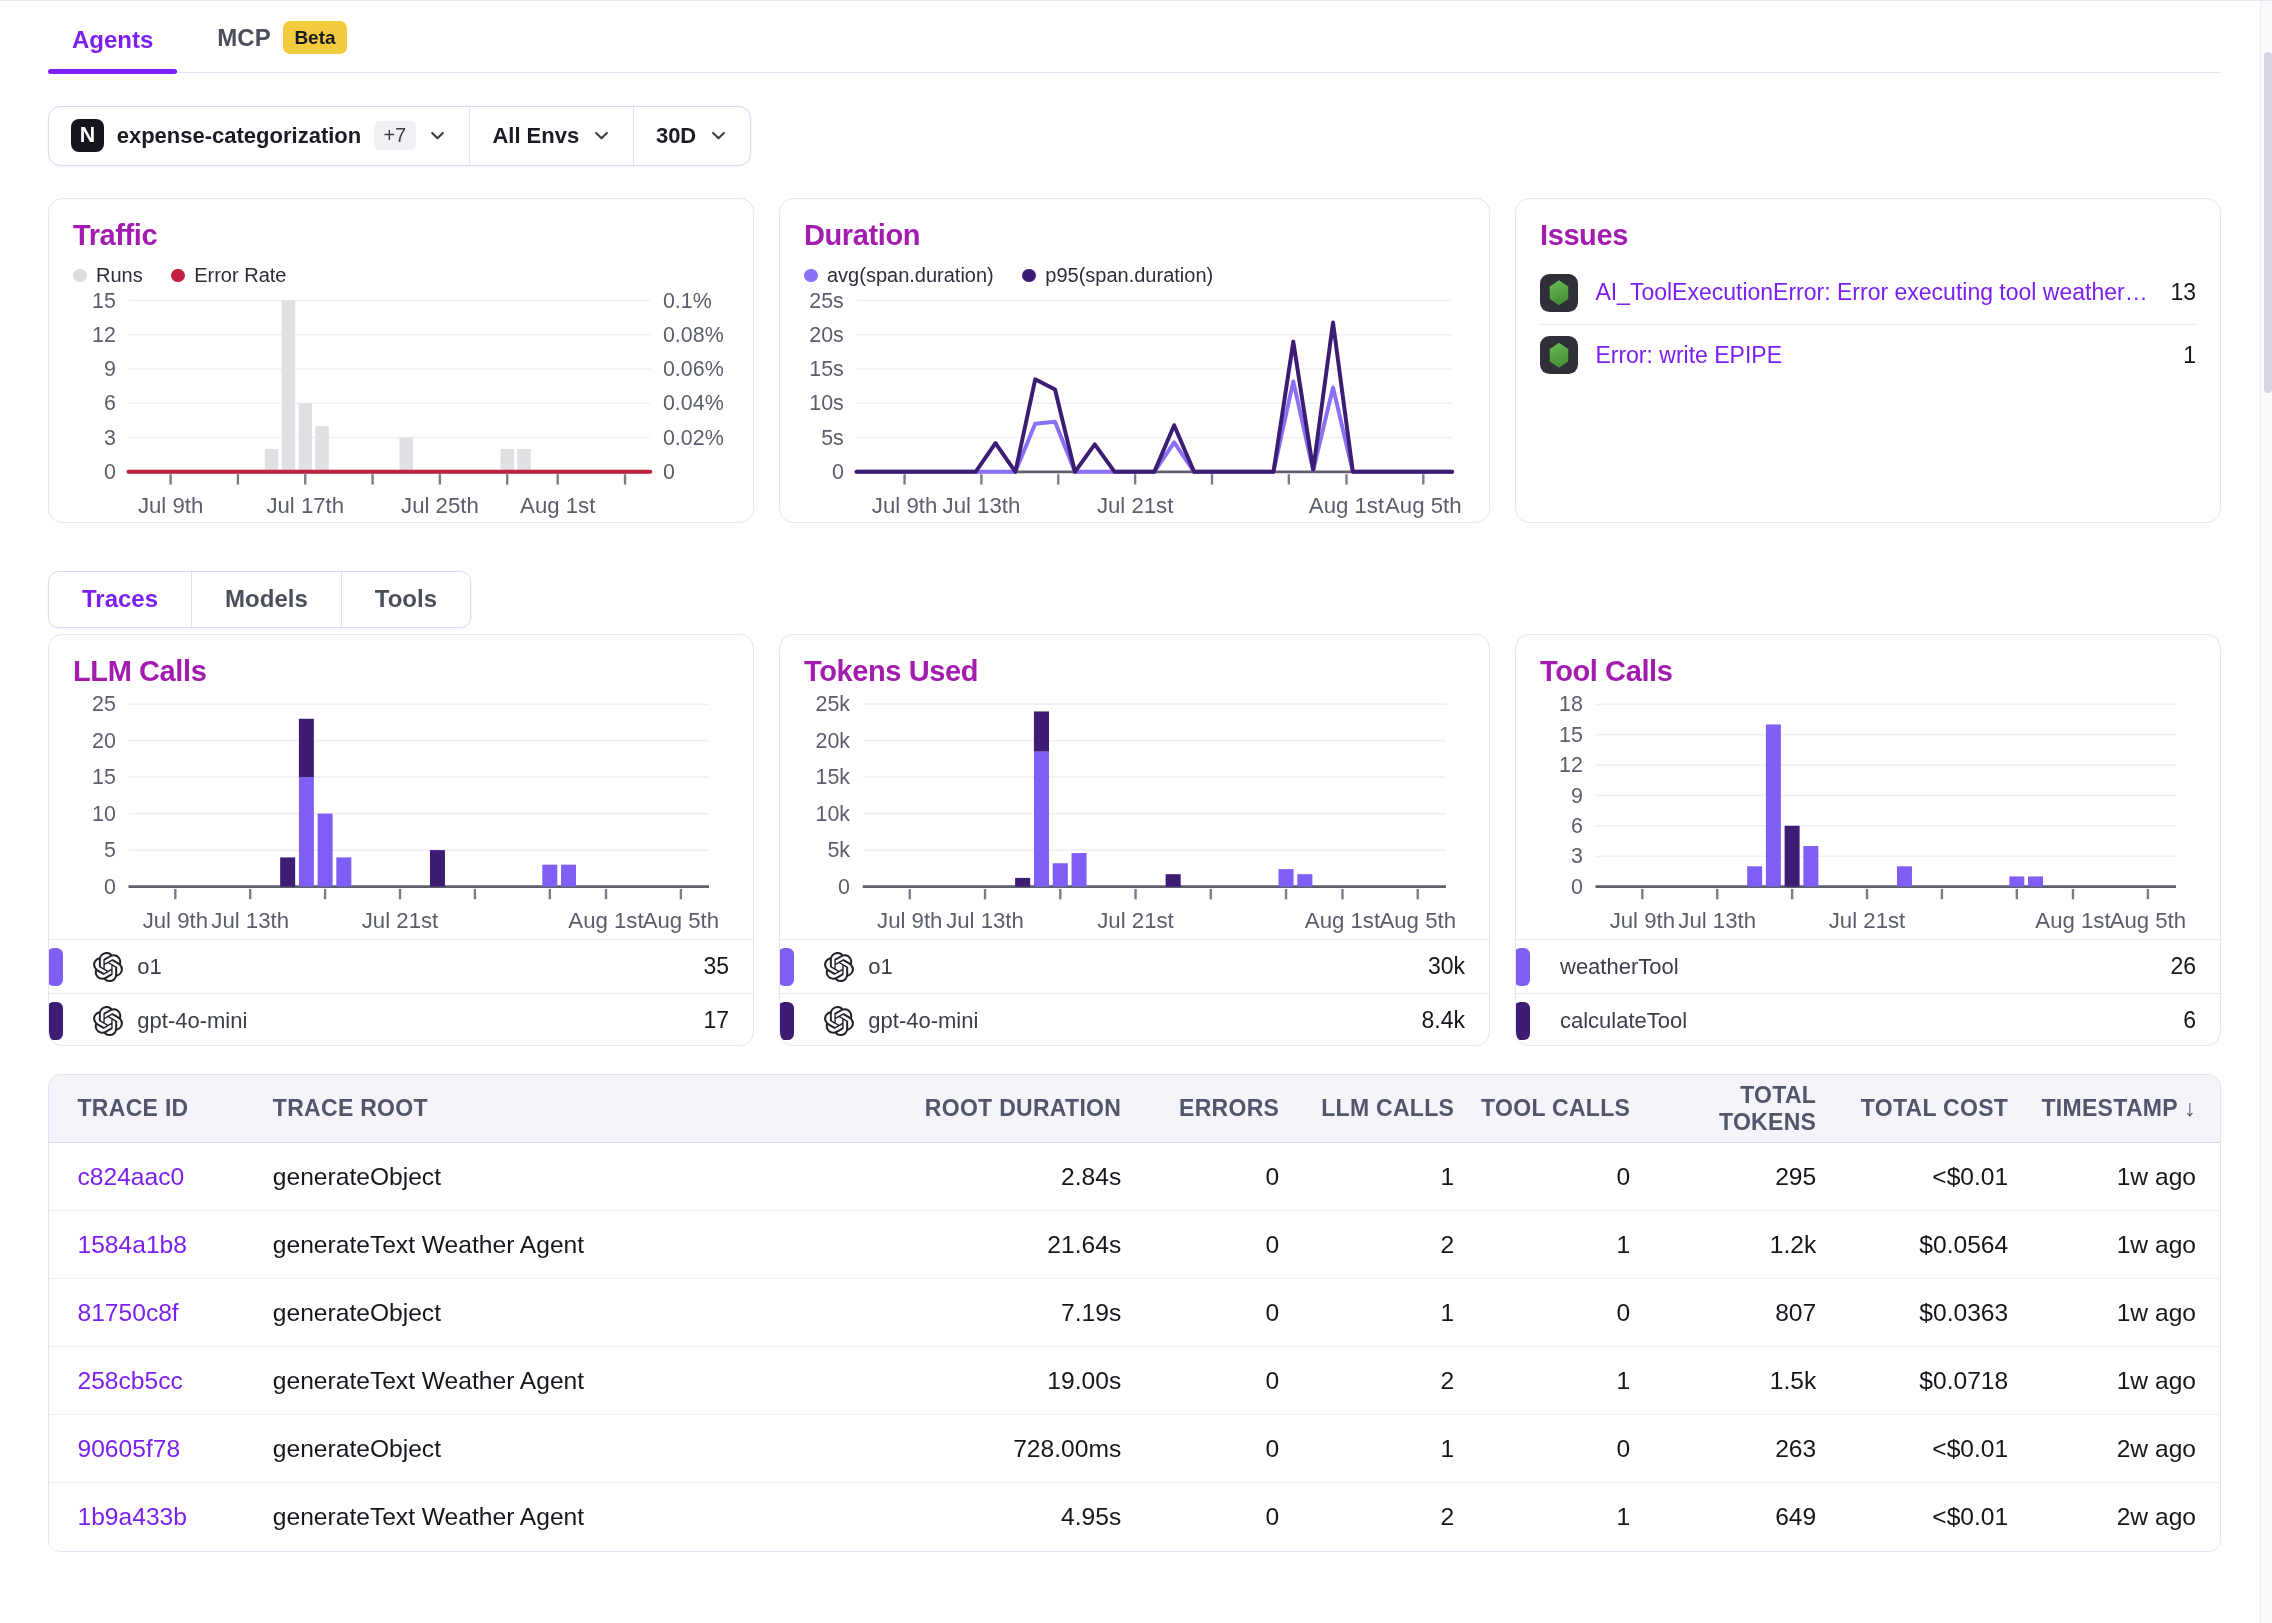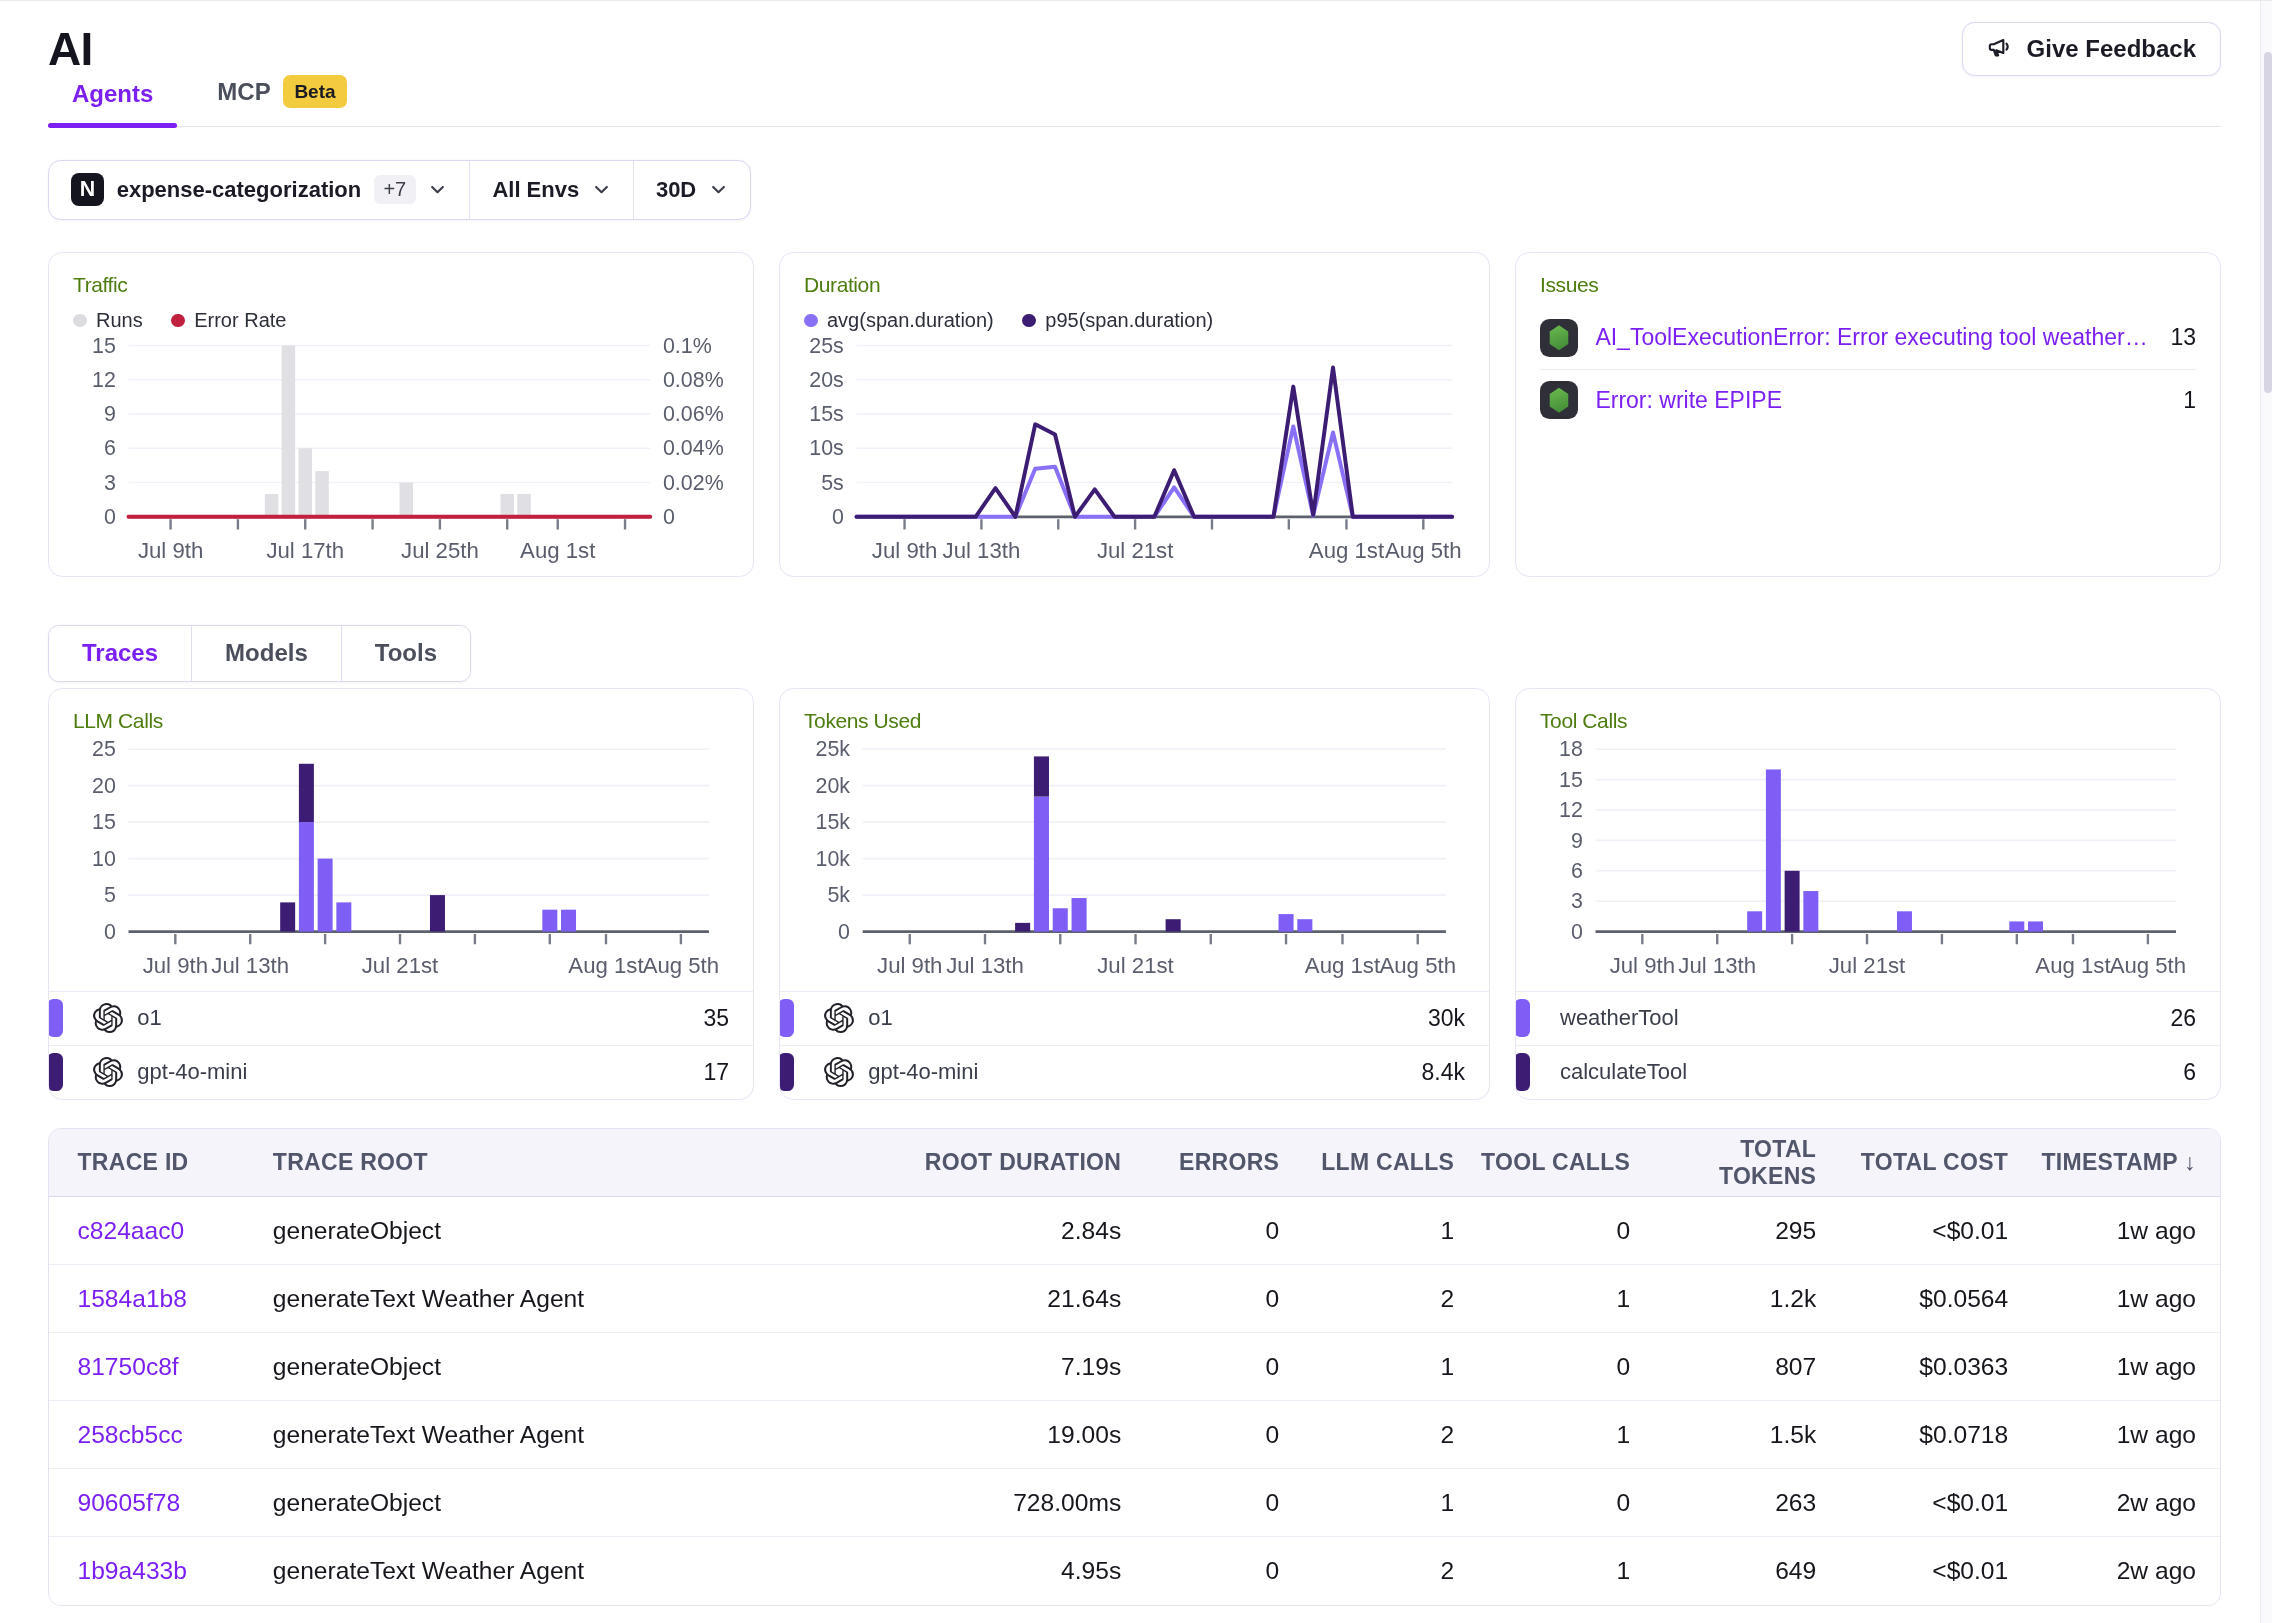--- a/index.html
+++ b/index.html
@@ -42,21 +42,21 @@
   .search-box input::placeholder { color:#6f7380; opacity:1; }
 
   
   .grid3 { display:grid; grid-template-columns:706px 711px 706px; gap:25px; }
   .row1 { margin-top:32px; }
   .row2 { margin-top:6.3px; }
   .panel { background:#fff; border:1.6px solid #e7e4f4; border-radius:14.3px; overflow:hidden; }
   .row1 .panel { height:325px; }
   .row2 .panel { height:412px; display:flex; flex-direction:column; }
   .panel-pad { padding:20.6px 24px 0 24px; }
-  .panel-title { font-size:21px; font-weight:400; color:#4d7c0f; letter-spacing:-0.4px; }
+  .panel-title { font-size:29px; font-weight:700; color:#a21caf; letter-spacing:-0.4px; }
   .dot-legend { display:flex; gap:28.5px; margin-top:11px; margin-bottom:3.2px; height:25px; align-items:center; }
   .dot-legend .item { display:flex; align-items:center; gap:9.5px; font-size:20px; color:#2c2f3a; }
   .dot { width:13.5px; height:13.5px; border-radius:50%; flex:none; }
   svg.chart { display:block; }
 
   
   .issue-list { margin-top:9.5px; }
   .issue-row { display:flex; align-items:center; gap:17.4px; height:62px; }
   .issue-row + .issue-row { border-top:1.6px solid #eceaf5; }
   .gem-badge { width:38px; height:38px; background:#2f2f38; border-radius:9.5px; display:flex; align-items:center; justify-content:center; flex:none; }
@@ -107,32 +107,20 @@
     <g id="openai-mark">
       <path fill="currentColor" d="M22.2819 9.8211a5.9847 5.9847 0 0 0-.5157-4.9108 6.0462 6.0462 0 0 0-6.5098-2.9A6.0651 6.0651 0 0 0 4.9807 4.1818a5.9847 5.9847 0 0 0-3.9977 2.9 6.0462 6.0462 0 0 0 .7427 7.0966 5.98 5.98 0 0 0 .511 4.9107 6.051 6.051 0 0 0 6.5146 2.9001A5.9847 5.9847 0 0 0 13.2599 24a6.0557 6.0557 0 0 0 5.7718-4.2058 5.9894 5.9894 0 0 0 3.9977-2.9001 6.0557 6.0557 0 0 0-.7475-7.073zm-9.022 12.6081a4.4755 4.4755 0 0 1-2.8764-1.0408l.1419-.0804 4.7783-2.7582a.7948.7948 0 0 0 .3927-.6813v-6.7369l2.02 1.1686a.071.071 0 0 1 .038.052v5.5826a4.504 4.504 0 0 1-4.4945 4.4944zm-9.6607-4.1254a4.4708 4.4708 0 0 1-.5346-3.0137l.142.0852 4.783 2.7582a.7712.7712 0 0 0 .7806 0l5.8428-3.3685v2.3324a.0804.0804 0 0 1-.0332.0615L9.74 19.9502a4.4992 4.4992 0 0 1-6.1408-1.6464zM2.3408 7.8956a4.485 4.485 0 0 1 2.3655-1.9728V11.6a.7664.7664 0 0 0 .3879.6765l5.8144 3.3543-2.0201 1.1685a.0757.0757 0 0 1-.071 0l-4.8303-2.7865A4.504 4.504 0 0 1 2.3408 7.8956zm16.5963 3.8558L13.1038 8.364 15.1192 7.2a.0757.0757 0 0 1 .071 0l4.8303 2.7913a4.4944 4.4944 0 0 1-.6765 8.1042v-5.6772a.79.79 0 0 0-.407-.667zm2.0107-3.0231l-.142-.0852-4.7735-2.7818a.7759.7759 0 0 0-.7854 0L9.409 9.2297V6.8974a.0662.0662 0 0 1 .0284-.0615l4.8303-2.7866a4.4992 4.4992 0 0 1 6.6802 4.66zM8.3065 12.863l-2.02-1.1638a.0804.0804 0 0 1-.038-.0567V6.0742a4.4992 4.4992 0 0 1 7.3757-3.4537l-.142.0805L8.704 5.459a.7948.7948 0 0 0-.3927.6813zm1.0976-2.3654l2.602-1.4998 2.6069 1.4998v2.9994l-2.5974 1.4997-2.6067-1.4997z"></path>
     </g>
   </defs>
 </svg>
 
 <div class="page">
   <div class="content">
 
     
-    <div class="hdr">
-      <h1>AI</h1>
-      <button class="feedback-btn">
-        <span style="display:flex">
-          <svg viewBox="0 0 24 24" fill="none" stroke="#1b1b25" stroke-width="1.9" stroke-linejoin="round" stroke-linecap="round">
-            <path d="M14.5 4.5 L6 8.2 H4.2 A1.7 1.7 0 0 0 2.5 9.9 v1.6 A1.7 1.7 0 0 0 4.2 13.2 H6 l1.8 5 h2.1 L8.2 13.6 L14.5 16 Z"></path>
-            <path d="M17.3 7.6 a4.3 4.3 0 0 1 0 5.4"></path>
-          </svg>
-        </span>
-        <span>Give Feedback</span>
-      </button>
-    </div>
 
     
     <div class="tabs">
       <div class="tab active">
         <span>Agents</span>
         <span class="underline"></span>
       </div>
       <div class="tab" style="margin-left:16px">
         <span>MCP</span>
         <span class="badge-beta">Beta</span>

